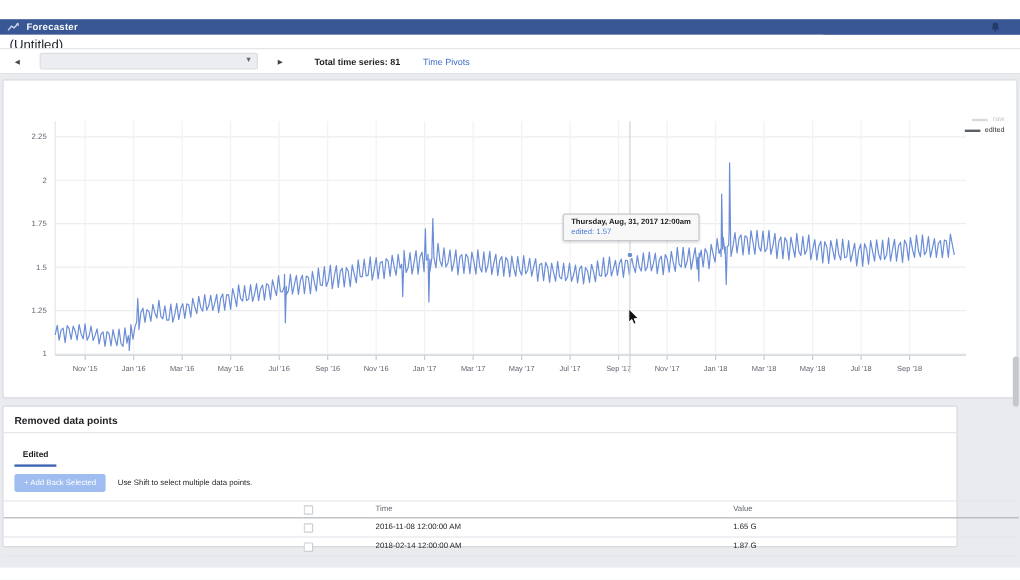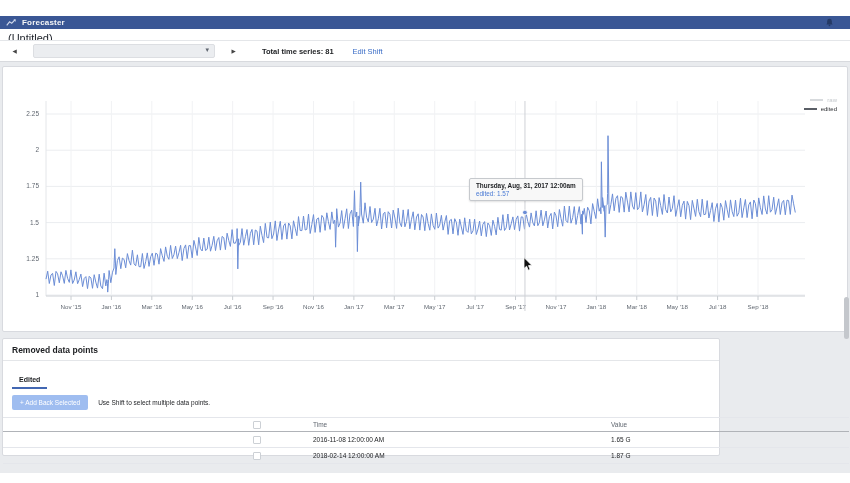--- a/index.html
+++ b/index.html
@@ -45,21 +45,21 @@
   .legend-item.raw .dash { background:#d7dadd; }
   .legend-item.edited { color:#2d2f33; }
   .legend-item.edited .dash { background:#5a5e66; }
 
   .tooltip { position:absolute; top:111px; left:466px; background:#f8f8f8; border:1px solid #c6c9cd;
     border-radius:2px; padding:3px 6px 3px; box-shadow:0 1px 2px rgba(0,0,0,.12); white-space:nowrap; }
   .tt-title { font-size:6.4px; font-weight:bold; color:#1c1e21; }
   .tt-val { font-size:6.4px; color:#4a7ad4; margin-top:1px; }
 
   
-  .removed-card { left:2px; top:276px; width:718px; height:118px; }
+  .removed-card { left:2px; top:276px; width:796px; height:118px; }
   .removed-card h2 { font-size:8.5px; font-weight:bold; color:#1c1e21; padding:6px 9px 5px; }
   .divider { height:1px; background:#e4e6e9; }
   .tabs { padding:7px 9px 0; }
   .tab { display:inline-block; font-size:7px; font-weight:bold; color:#1c1e21;
     padding:2px 7px 4px; border-bottom:2px solid #4267b2; cursor:pointer; }
   .actions { display:flex; align-items:center; padding:6px 9px 0; }
   .add-back { background:#9fbdf0; color:#fff; border:none; border-radius:2px; font-size:6.5px;
     padding:4px 8px; font-family:inherit; cursor:default; }
   .hint { font-size:6.5px; color:#1c1e21; margin-left:10px; }
 
@@ -105,21 +105,21 @@
   </section>
 
   <div class="toolbar">
     <button class="nav-btn">◀</button>
     <div class="select">
       <span></span>
       <span class="caret">▾</span>
     </div>
     <button class="nav-btn">▶</button>
     <span class="total">Total time series: 81</span>
-    <a href="#">Edit Shift</a>
+    <a href="#">Time Pivots</a>
   </div>
 
   <div class="page">
 
     <div class="card chart-card">
       <svg id="chart-svg" width="844" height="264">
           <line x1="43" y1="228" x2="802" y2="228" stroke="#ebedf0" stroke-width="1"></line>
           <text x="36" y="230" text-anchor="end" font-size="6.5" fill="#606770">1</text>
           <line x1="43" y1="191.8" x2="802" y2="191.8" stroke="#ebedf0" stroke-width="1"></line>
           <text x="36" y="193.8" text-anchor="end" font-size="6.5" fill="#606770">1.25</text>

